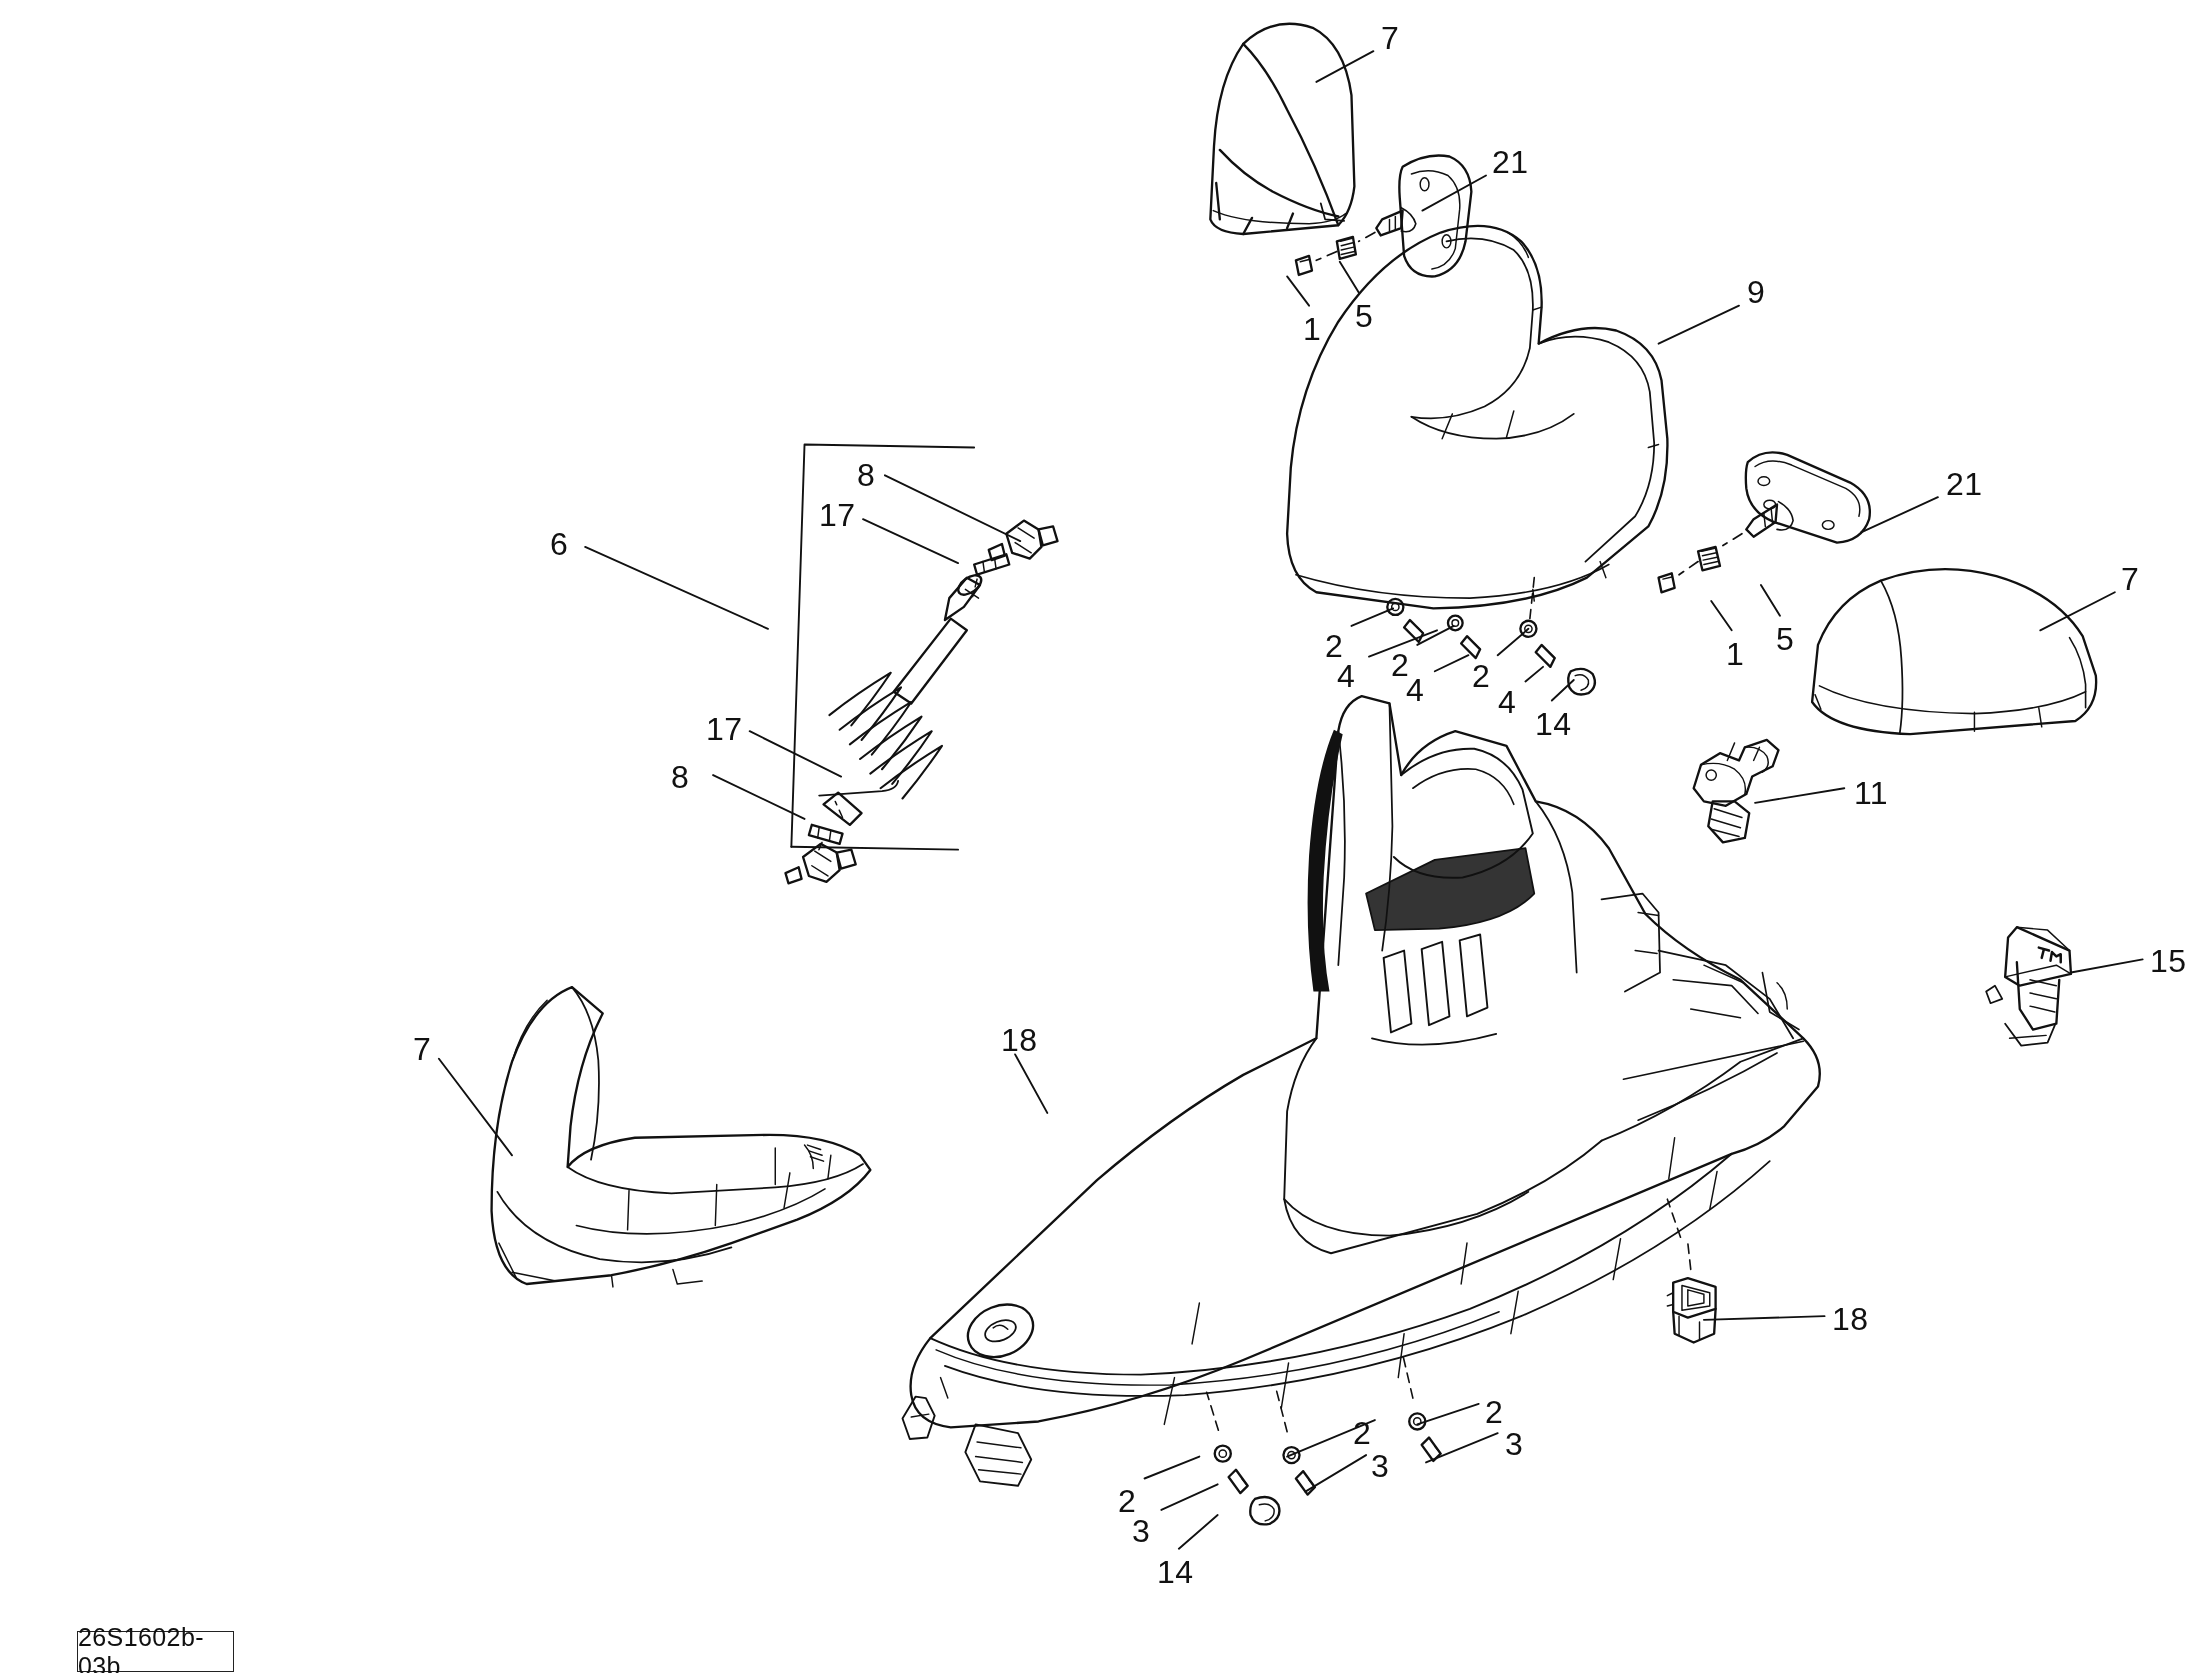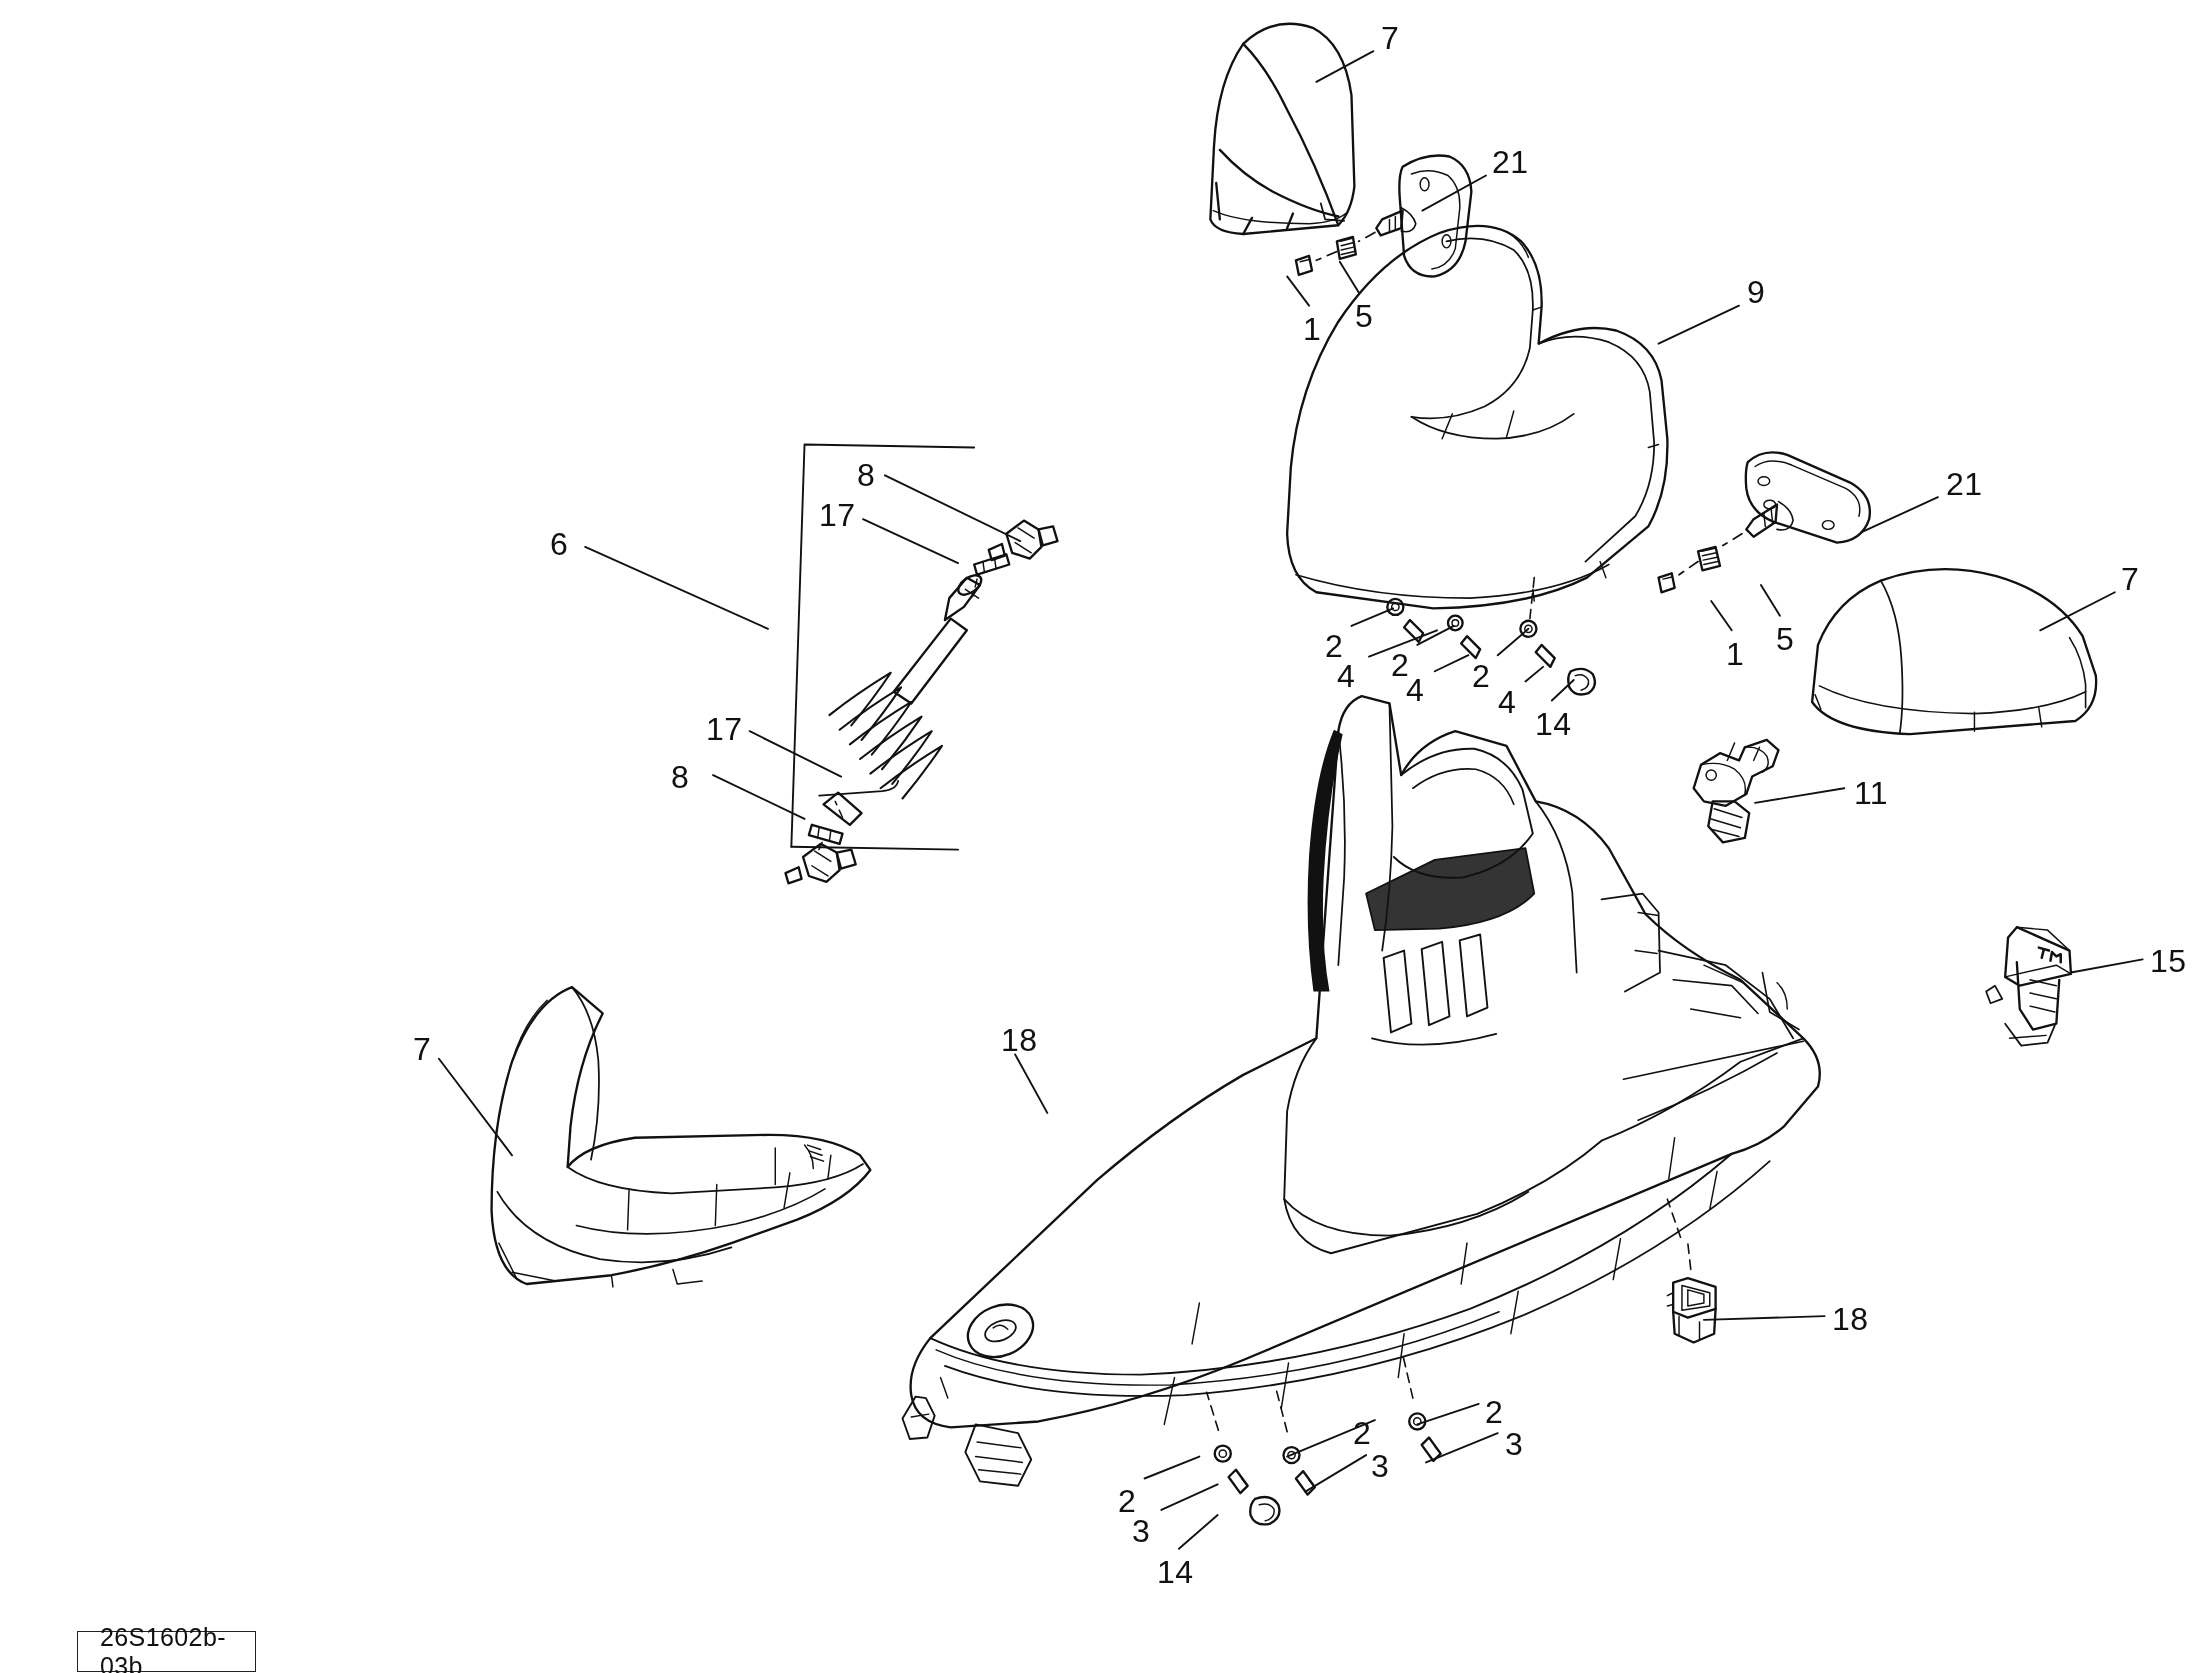--- a/index.html
+++ b/index.html
@@ -7,21 +7,21 @@
   body{width:2194px;height:1673px;overflow:hidden;
        font-family:"Liberation Sans","DejaVu Sans",sans-serif;
        color:#000000;position:relative;}
   #sheet{position:absolute;left:0;top:0;width:2194px;height:1673px;background:#fff;}
   svg#art{position:absolute;left:0;top:0;width:2194px;height:1673px;}
   .callout{position:absolute;font-size:32px;line-height:1;color:#111;
            font-family:"Liberation Sans","DejaVu Sans",sans-serif;
            letter-spacing:0.4px;white-space:nowrap;}
   #idbox{position:absolute;left:77px;top:1631px;width:155px;height:39px;
          border:1.5px solid #222;display:flex;align-items:center;justify-content:flex-start;
-         background:#fff;padding-left:22px;}
+         background:#fff;}
   #idbox span{font-size:25px;color:#111;letter-spacing:0.4px;
               font-family:"Liberation Sans","DejaVu Sans",sans-serif;}
 </style>
 </head>
 <body>
 
 <div id="sheet">
 
   <svg id="art" viewBox="0 0 3000 2288">
     <g fill="none" stroke="#111" stroke-width="3.2" stroke-linejoin="round" stroke-linecap="round">

